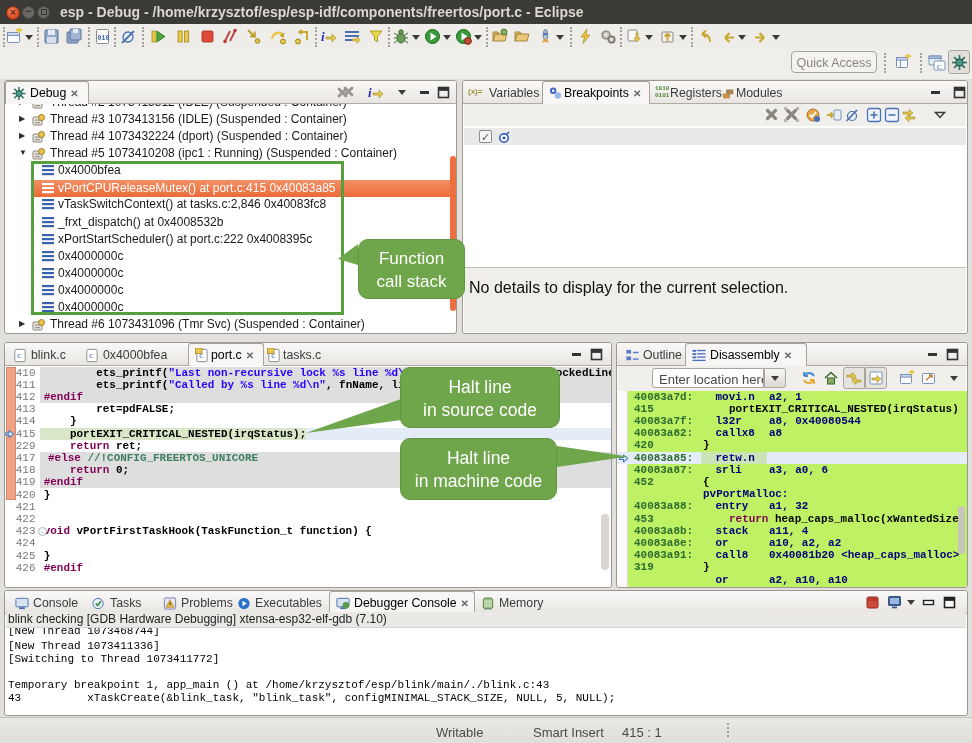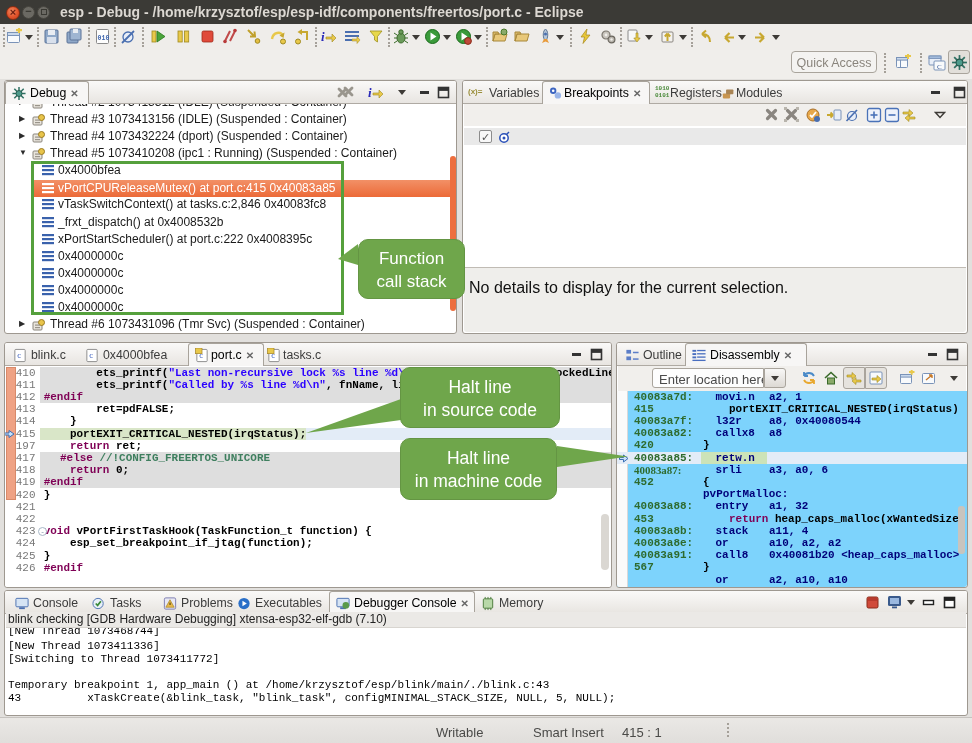--- a/index.html
+++ b/index.html
@@ -629,41 +629,40 @@
       <div class="lnum mono" style="top: 24.9px;">412</div>
       <div class="eline mono" style="top: 24.9px; left: 38.7px;"><span class="kw">#endif</span></div>
       <div class="lnum mono" style="top: 37.1px;">413</div>
       <div class="eline mono" style="top: 37.1px; left: 38.7px;">        ret=pdFALSE;</div>
       <div class="lnum mono" style="top: 49.3px;">414</div>
       <div class="eline mono" style="top: 49.3px; left: 38.7px;">    }</div>
       <div style="position: absolute; left: 35px; right: 0px; top: 61.5px; height: 12.2px; background: rgb(227, 236, 247);"></div>
       <div style="position: absolute; left: 35px; width: 266px; top: 61.5px; height: 12.2px; background: rgb(217, 230, 200);"></div>
       <div class="lnum mono" style="top: 61.5px;">415</div>
       <div class="eline mono" style="top: 61.5px; left: 38.7px;">    portEXIT_CRITICAL_NESTED(irqStatus);</div>
-      <div class="lnum mono" style="top: 73.7px;">197</div>
+      <div class="lnum mono" style="top: 73.7px;">229</div>
       <div class="eline mono" style="top: 73.7px; left: 38.7px;">    <span class="kw">return</span> ret;</div>
       <div style="position: absolute; left: 35px; right: 0px; top: 85.9px; height: 12.2px; background: rgb(222, 222, 222);"></div>
       <div class="lnum mono" style="top: 85.9px;">417</div>
-      <div class="eline mono" style="top: 85.9px; left: 55px;"><span class="kw">#else</span> <span class="cmt">//!CONFIG_FREERTOS_UNICORE</span></div>
+      <div class="eline mono" style="top: 85.9px; left: 43px;"><span class="kw">#else</span> <span class="cmt">//!CONFIG_FREERTOS_UNICORE</span></div>
       <div style="position: absolute; left: 35px; right: 0px; top: 98.1px; height: 12.2px; background: rgb(222, 222, 222);"></div>
       <div class="lnum mono" style="top: 98.1px;">418</div>
       <div class="eline mono" style="top: 98.1px; left: 38.7px;">    <span class="kw">return</span> 0;</div>
       <div style="position: absolute; left: 35px; right: 0px; top: 110.3px; height: 12.2px; background: rgb(222, 222, 222);"></div>
       <div class="lnum mono" style="top: 110.3px;">419</div>
       <div class="eline mono" style="top: 110.3px; left: 38.7px;"><span class="kw">#endif</span></div>
       <div class="lnum mono" style="top: 122.5px;">420</div>
       <div class="eline mono" style="top: 122.5px; left: 38.7px;">}</div>
       <div class="lnum mono" style="top: 134.7px;">421</div>
       <div class="eline mono" style="top: 134.7px; left: 38.7px;"></div>
       <div class="lnum mono" style="top: 146.9px;">422</div>
       <div class="lnum mono" style="top: 159.1px;">423</div>
       <div class="eline mono" style="top: 159.1px; left: 38.7px;"><span class="kw">void</span> vPortFirstTaskHook(TaskFunction_t function) {</div>
       <div style="position: absolute; left: 33px; top: 161.1px; width: 9px; height: 9px; border: 1px solid rgb(168, 184, 200); border-radius: 50%; background: rgb(255, 255, 255); font-size: 8px; line-height: 7px; text-align: center; color: rgb(120, 144, 168);">-</div>
       <div class="lnum mono" style="top: 171.3px;">424</div>
-      <div class="eline mono" style="top: 171.3px; left: 38.7px;">    esp_set_breakpoint_if_jtag(function);</div>
       <div class="lnum mono" style="top: 183.5px;">425</div>
       <div class="eline mono" style="top: 183.5px; left: 38.7px;">}</div>
       <div class="lnum mono" style="top: 195.7px;">426</div>
       <div class="eline mono" style="top: 195.7px; left: 38.7px;"><span class="kw">#endif</span></div>
       <div style="position: absolute; left: 1px; top: 0.5px; width: 10px; height: 133px; background: rgb(239, 162, 132); border: 1px solid rgb(216, 138, 106);"></div>
       <div style="position: absolute; right: 2px; top: 148px; width: 8px; height: 56px; background: rgb(218, 215, 210); border-radius: 4px;"></div>
       <div style="position: absolute; left: -2px; top: 62.5px;">
         <svg width="12" height="10" viewBox="0 0 12 10">
           <path d="M1 4 L6 4 L6 1.5 L11 5 L6 8.5 L6 6 L1 6 Z" fill="#C8E0F8" stroke="#3B6FB5" stroke-width="1"></path>
         </svg>
@@ -735,44 +734,44 @@
         <rect x="1.5" y="4.5" width="11" height="2.6" fill="#C8D8EC" stroke="#7A93B8"></rect>
         <rect x="10" y="1" width="5.5" height="2" fill="#E8C84A"></rect>
         <rect x="11.7" y="-0.8" width="2" height="5.5" fill="#E8C84A"></rect>
       </svg>
       <svg style="position:absolute; left:303px; top:4px;" width="16" height="16" viewBox="0 0 16 16">
         <rect x="1.5" y="3.5" width="12" height="10" rx="1" fill="#F8FAFC" stroke="#7A93B8"></rect>
         <path d="M5 10 L11 5 M11 5 L8 5 M11 5 L11 8" stroke="#C87A2A" stroke-width="1.4" fill="none"></path>
       </svg>
       <div class="dd" style="left:332px; top:10px;"></div>
     </div>
-  <div id="disasmbody" style="position:absolute; left:0; top:48px; right:0; bottom:0; overflow:hidden; background:#7dd3fc; border-radius:0 0 3px 3px;">
+  <div id="disasmbody" style="position:absolute; left:0; top:48px; right:0; bottom:0; overflow:hidden; background:#bef264; border-radius:0 0 3px 3px;">
       <div style="position: absolute; left: 0px; top: 0px; width: 11px; height: 100%; background: rgb(250, 250, 250); border-right: 1px solid rgb(216, 216, 216);"></div>
       <div class="eline mono" style="top: -0.5px; left: 17px;"><span style="color:#2E6B2E;">40083a7d:</span><span style="position:absolute; left:81.5px; color:#00007A;">movi.n</span><span style="position:absolute; left:135px; color:#00007A;">a2, 1</span></div>
       <div class="eline mono" style="top: 11.7px; left: 17px;"><span style="color:#2E6B2E;">415</span><span style="position:absolute; left:95px; color:#000;">portEXIT_CRITICAL_NESTED(irqStatus)</span></div>
       <div class="eline mono" style="top: 23.9px; left: 17px;"><span style="color:#2E6B2E;">40083a7f:</span><span style="position:absolute; left:81.5px; color:#00007A;">l32r</span><span style="position:absolute; left:135px; color:#00007A;">a8, 0x40080544</span></div>
       <div class="eline mono" style="top: 36.1px; left: 17px;"><span style="color:#2E6B2E;">40083a82:</span><span style="position:absolute; left:81.5px; color:#00007A;">callx8</span><span style="position:absolute; left:135px; color:#00007A;">a8</span></div>
       <div class="eline mono" style="top: 48.3px; left: 17px;"><span style="color:#2E6B2E;">420</span><span style="position:absolute; left:69px; color:#000;">}</span></div>
       <div style="position: absolute; left: 0px; right: 0px; top: 60.5px; height: 12.2px; background: rgb(227, 236, 247);"></div>
       <div style="position: absolute; left: 84px; width: 66px; top: 60.5px; height: 12.2px; background: rgb(204, 227, 184);"></div>
       <div style="position: absolute; left: 2px; top: 62.5px;">
         <svg width="10" height="9" viewBox="0 0 10 9">
           <path d="M0.5 3.5 L4.5 3.5 L4.5 1 L9 4.5 L4.5 8 L4.5 5.5 L0.5 5.5 Z" fill="#C8E0F8" stroke="#3B6FB5" stroke-width="1"></path>
         </svg>
       </div>
       <div class="eline mono" style="top: 60.5px; left: 17px;"><span style="color:#2E6B2E;">40083a85:</span><span style="position:absolute; left:81.5px; color:#00007A;">retw.n</span><span style="position:absolute; left:135px; color:#00007A;"></span></div>
-      <div class="eline mono" style="top: 72.7px; left: 17px;"><span style="color:#2E6B2E;font-family:Liberation Serif, serif;">40083a87:</span><span style="position:absolute; left:81.5px; color:#00007A;">srli</span><span style="position:absolute; left:135px; color:#00007A;">a3, a0, 6</span></div>
+      <div class="eline mono" style="top: 72.7px; left: 17px;"><span style="color:#2E6B2E;">40083a87:</span><span style="position:absolute; left:81.5px; color:#00007A;">srli</span><span style="position:absolute; left:135px; color:#00007A;">a3, a0, 6</span></div>
       <div class="eline mono" style="top: 84.9px; left: 17px;"><span style="color:#2E6B2E;">452</span><span style="position:absolute; left:69px; color:#000;">{</span></div>
       <div class="eline mono" style="top: 97.1px; left: 17px;"><span style="position:absolute; left:69px; color:#00007A;">pvPortMalloc:</span></div>
       <div class="eline mono" style="top: 109.3px; left: 17px;"><span style="color:#2E6B2E;">40083a88:</span><span style="position:absolute; left:81.5px; color:#00007A;">entry</span><span style="position:absolute; left:135px; color:#00007A;">a1, 32</span></div>
       <div class="eline mono" style="top: 121.5px; left: 17px;"><span style="color:#2E6B2E;">453</span><span style="position:absolute; left:95px; color:#000;"><span class="kw">return</span> heap_caps_malloc(xWantedSize</span></div>
       <div class="eline mono" style="top: 133.7px; left: 17px;"><span style="color:#2E6B2E;">40083a8b:</span><span style="position:absolute; left:81.5px; color:#00007A;">stack</span><span style="position:absolute; left:135px; color:#00007A;">a11, 4</span></div>
       <div class="eline mono" style="top: 145.9px; left: 17px;"><span style="color:#2E6B2E;">40083a8e:</span><span style="position:absolute; left:81.5px; color:#00007A;">or</span><span style="position:absolute; left:135px; color:#00007A;">a10, a2, a2</span></div>
       <div class="eline mono" style="top: 158.1px; left: 17px;"><span style="color:#2E6B2E;">40083a91:</span><span style="position:absolute; left:81.5px; color:#00007A;">call8</span><span style="position:absolute; left:135px; color:#00007A;">0x40081b20 &lt;heap_caps_malloc&gt;</span></div>
-      <div class="eline mono" style="top: 170.3px; left: 17px;"><span style="color:#2E6B2E;">567</span><span style="position:absolute; left:69px; color:#000;">}</span></div>
+      <div class="eline mono" style="top: 170.3px; left: 17px;"><span style="color:#2E6B2E;">319</span><span style="position:absolute; left:69px; color:#000;">}</span></div>
       <div class="eline mono" style="top: 182.5px; left: 17px;"><span style="color:#2E6B2E;"></span><span style="position:absolute; left:81.5px; color:#00007A;">or</span><span style="position:absolute; left:135px; color:#00007A;">a2, a10, a10</span></div>
       <div style="position: absolute; right: 2px; top: 115px; width: 7px; height: 48px; background: rgb(200, 196, 190); border-radius: 3px;"></div>
     </div>
 </div>
 
 <div class="panel" id="consolepanel" style="left:4px; top:590px; width:964px; height:126px;">
   <div class="tabrow">
     <div class="tab" style="left:4px;">Console
       <svg class="ticon" viewBox="0 0 16 16">
           <rect x="1.5" y="2.5" width="13" height="9" rx="1" fill="#D6E4F4" stroke="#4A6FB0"></rect>

